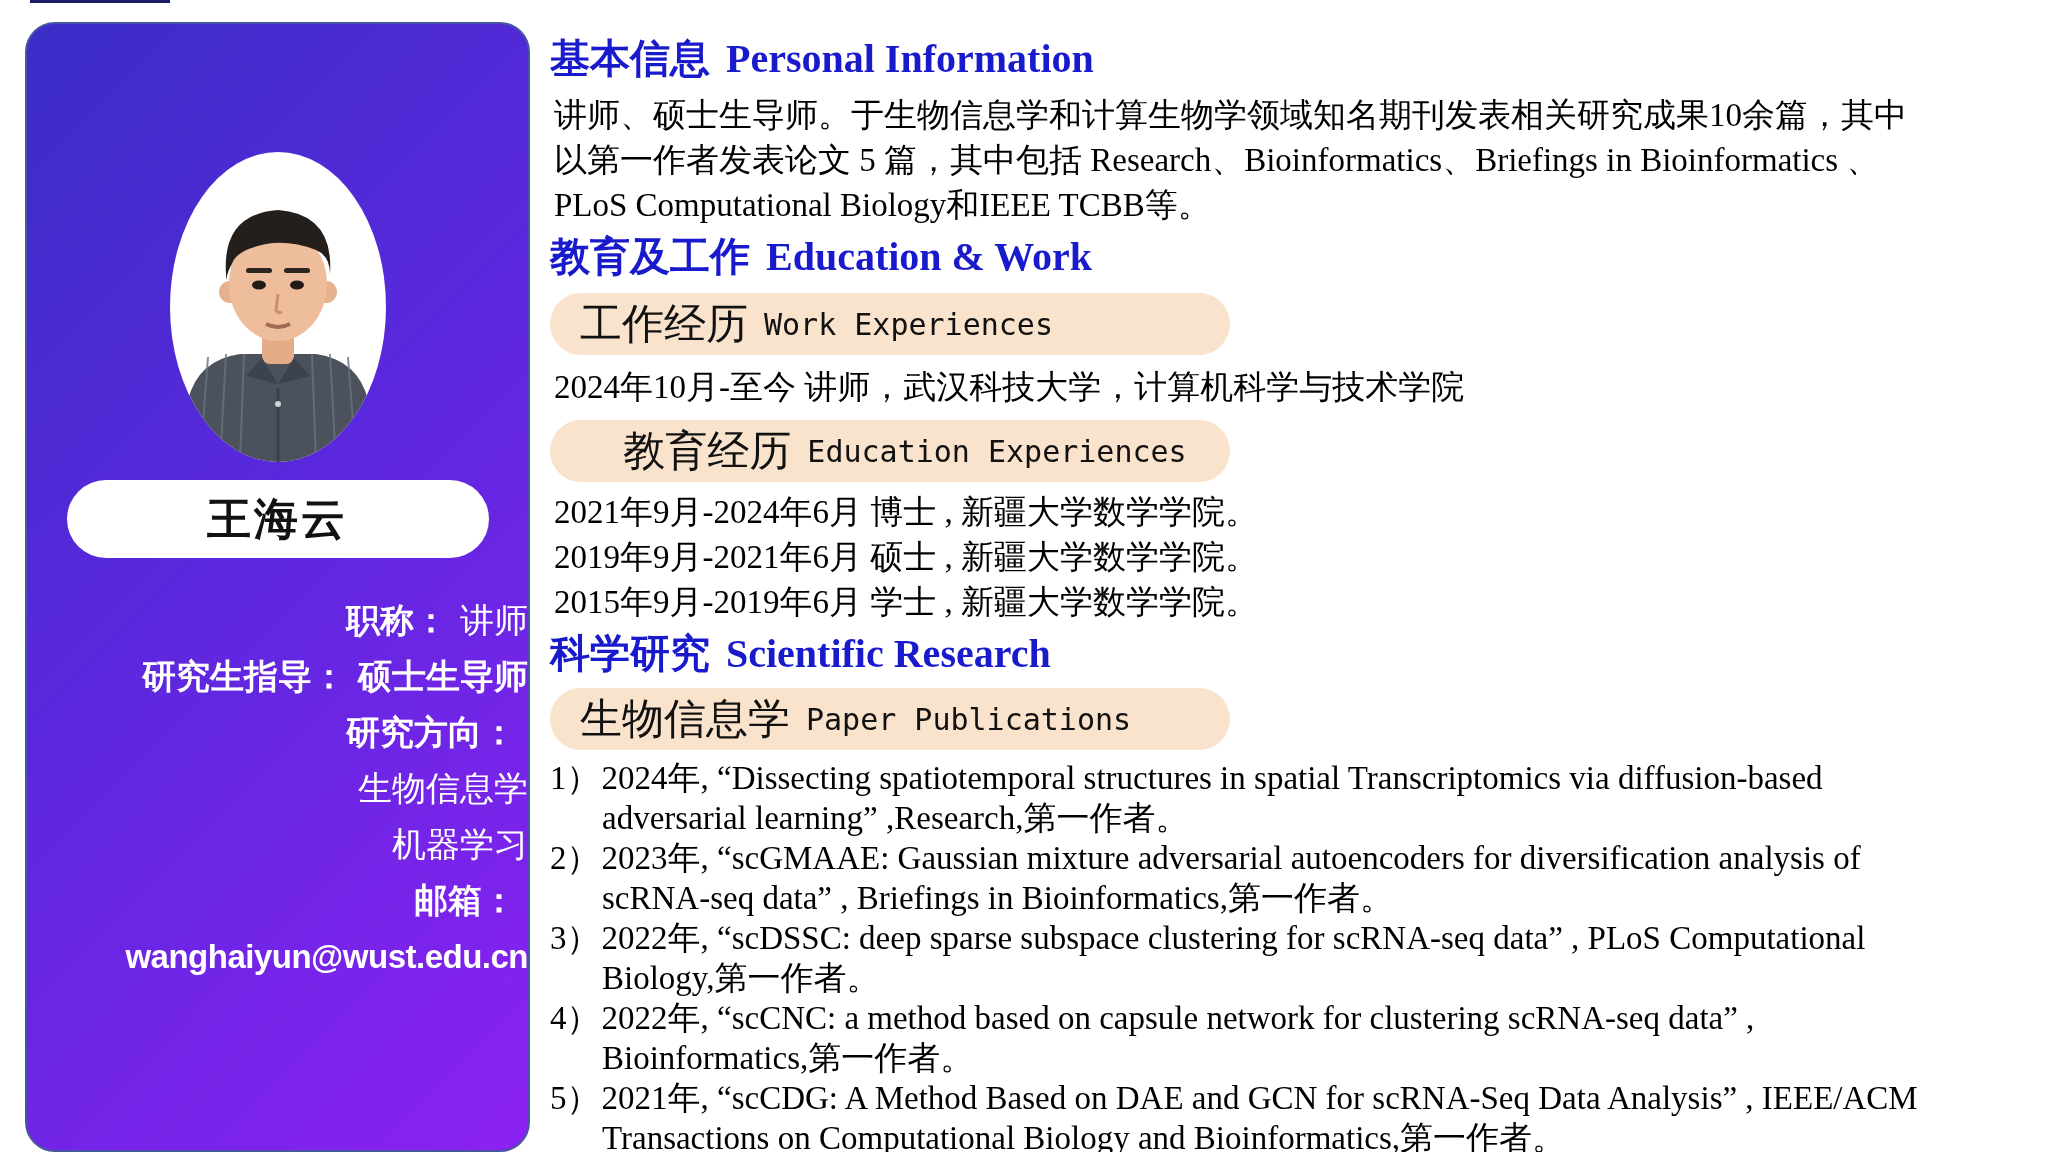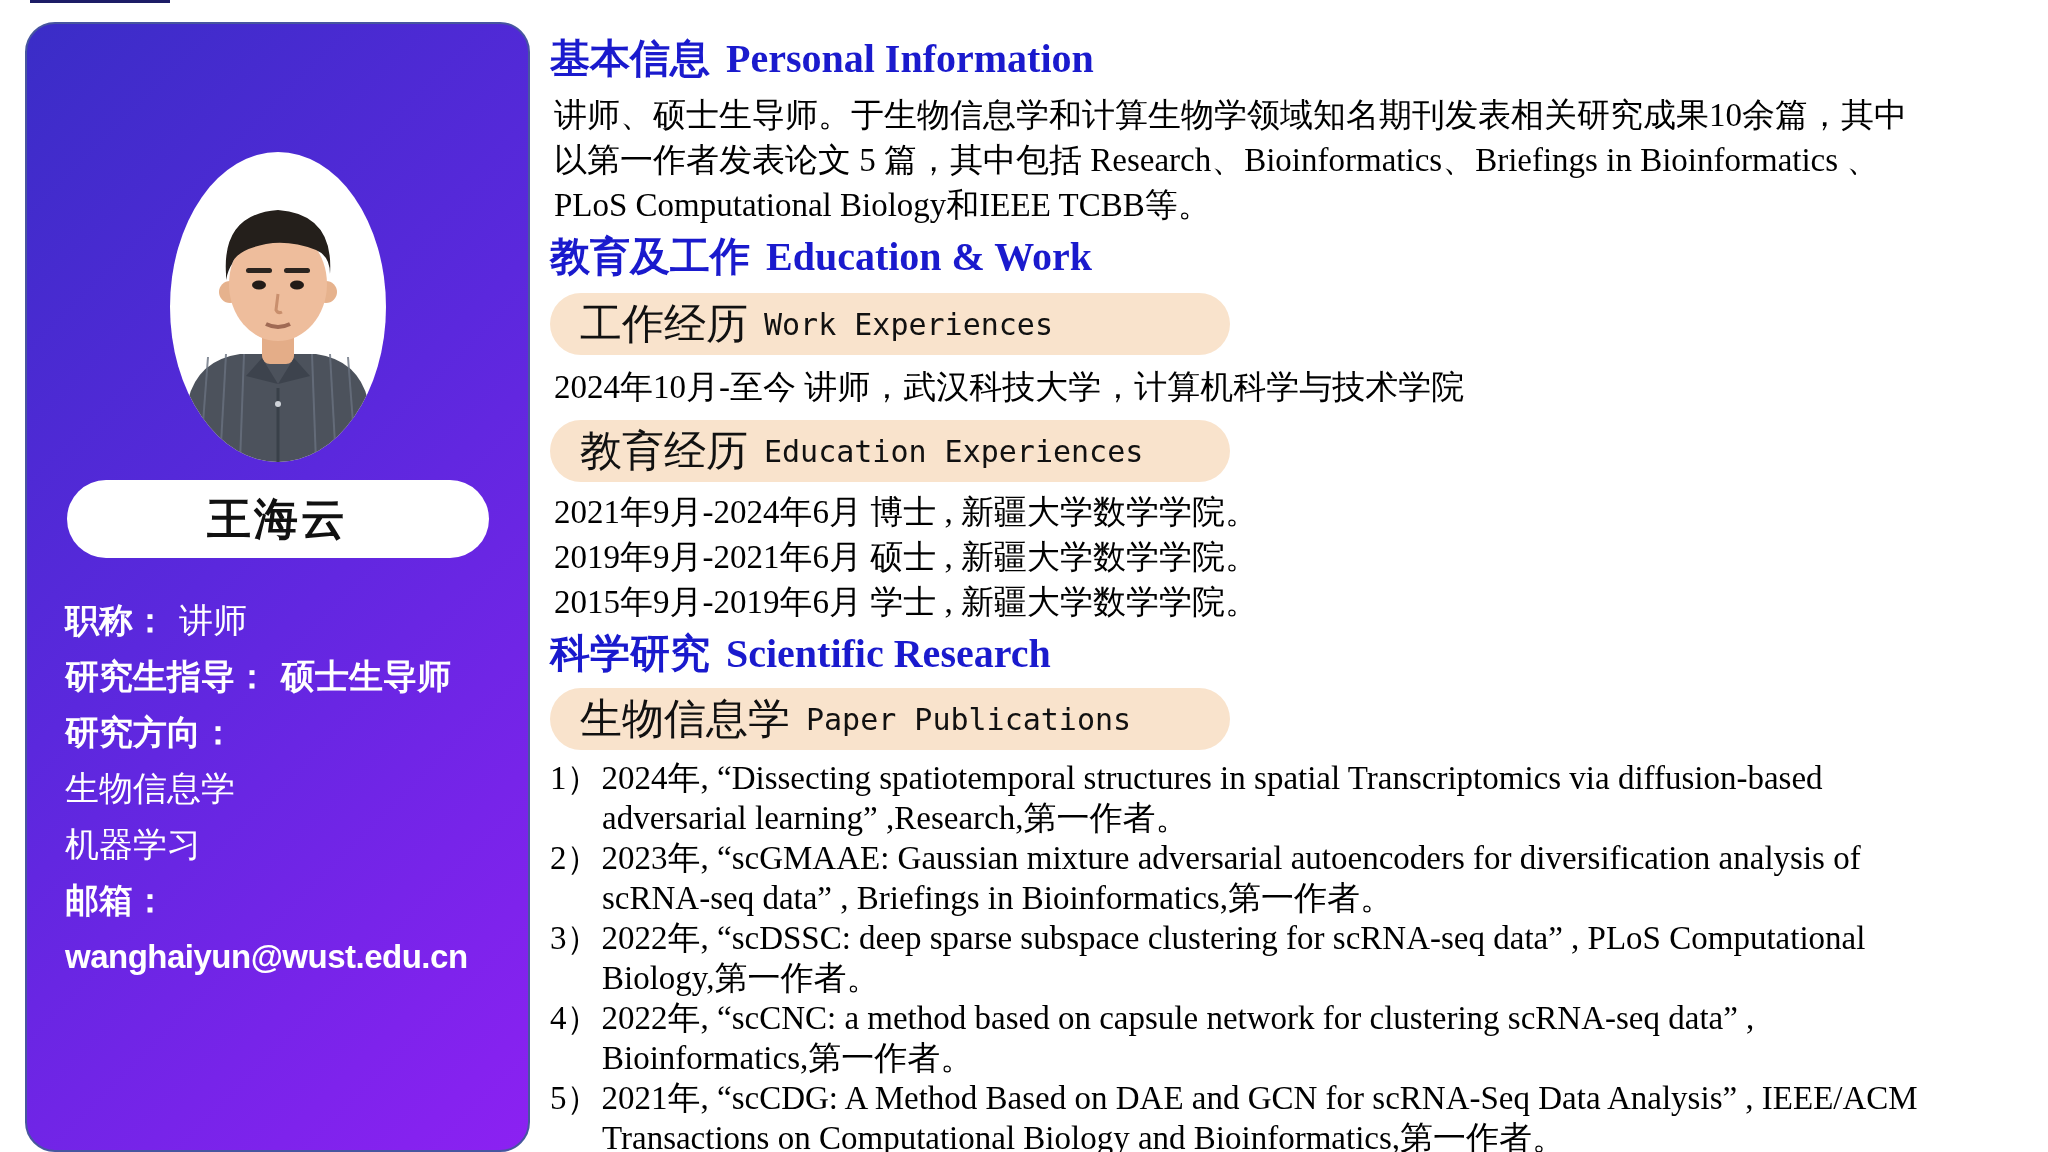--- a/index.html
+++ b/index.html
@@ -16,21 +16,21 @@
     background:linear-gradient(135deg,#3a2dc7 0%,#5b28dd 45%,#8c21f2 100%);
   }
   .photo { display:block; margin:128px auto 0; }
   .name-pill {
     margin:18px auto 0; width:422px; height:78px; background:#ffffff; border-radius:40px;
     display:flex; align-items:center; justify-content:center;
     font-weight:bold; font-size:44px; letter-spacing:3px; color:#111;
     font-family:"Liberation Sans", sans-serif;
   }
   .info { margin:34px 0 0 38px; color:#fff; font-size:34px; }
-  .info-line { height:56px; line-height:56px; white-space:nowrap; }
+  .info-line { height:56px; line-height:56px; white-space:nowrap;text-align:right; }
   .lbl { font-weight:bold; margin-right:12px; }
   .val.bold { font-weight:bold;font-family:Liberation Mono, monospace; }
   .val.email { font-weight:bold; font-size:33px; letter-spacing:-0.5px; }
 
   
   .content { position:absolute; left:550px; top:4px; width:1495px; }
   h2.sec { margin:0; color:#1a1acd; font-size:40px; line-height:52px; white-space:nowrap; }
   h2.sec .zh { font-family:"Liberation Sans", sans-serif; font-weight:bold; }
   h2.sec .en { font-family:"Liberation Serif","DejaVu Serif", serif; font-weight:bold; margin-left:16px; }
   .sec.first { margin-top:28px; }
@@ -42,21 +42,21 @@
   .para { margin-top:10px; }
 
   .pill {
     margin-top:10px; width:680px; height:62px; background:#f9e3cc; border-radius:34px;
     display:flex; align-items:center; padding-left:30px; box-sizing:border-box; white-space:nowrap;
   }
   .pill .pzh { font-family:"Liberation Sans", sans-serif; font-size:42px; color:#111; }
   .pill .pen { font-family:"DejaVu Sans Mono", monospace; font-size:30px; margin-left:16px; color:#111; }
 
   .workline { margin-top:12px; }
-  .pill.mt { margin-top:12px; }
+  .pill.mt { margin-top:12px;justify-content:center; }
   .edublock { margin-top:10px; }
   .sec.h3 { margin-top:4px; }
   .pill.pub { margin-top:8px; }
 
   .pubs { margin-top:8px; }
   .pub-l1, .pub-l2 {
     font-family:"Liberation Serif","DejaVu Serif", serif;
     font-size:33px; line-height:40px; white-space:nowrap; color:#000;
   }
   .pub-l2 { padding-left:52px; }

